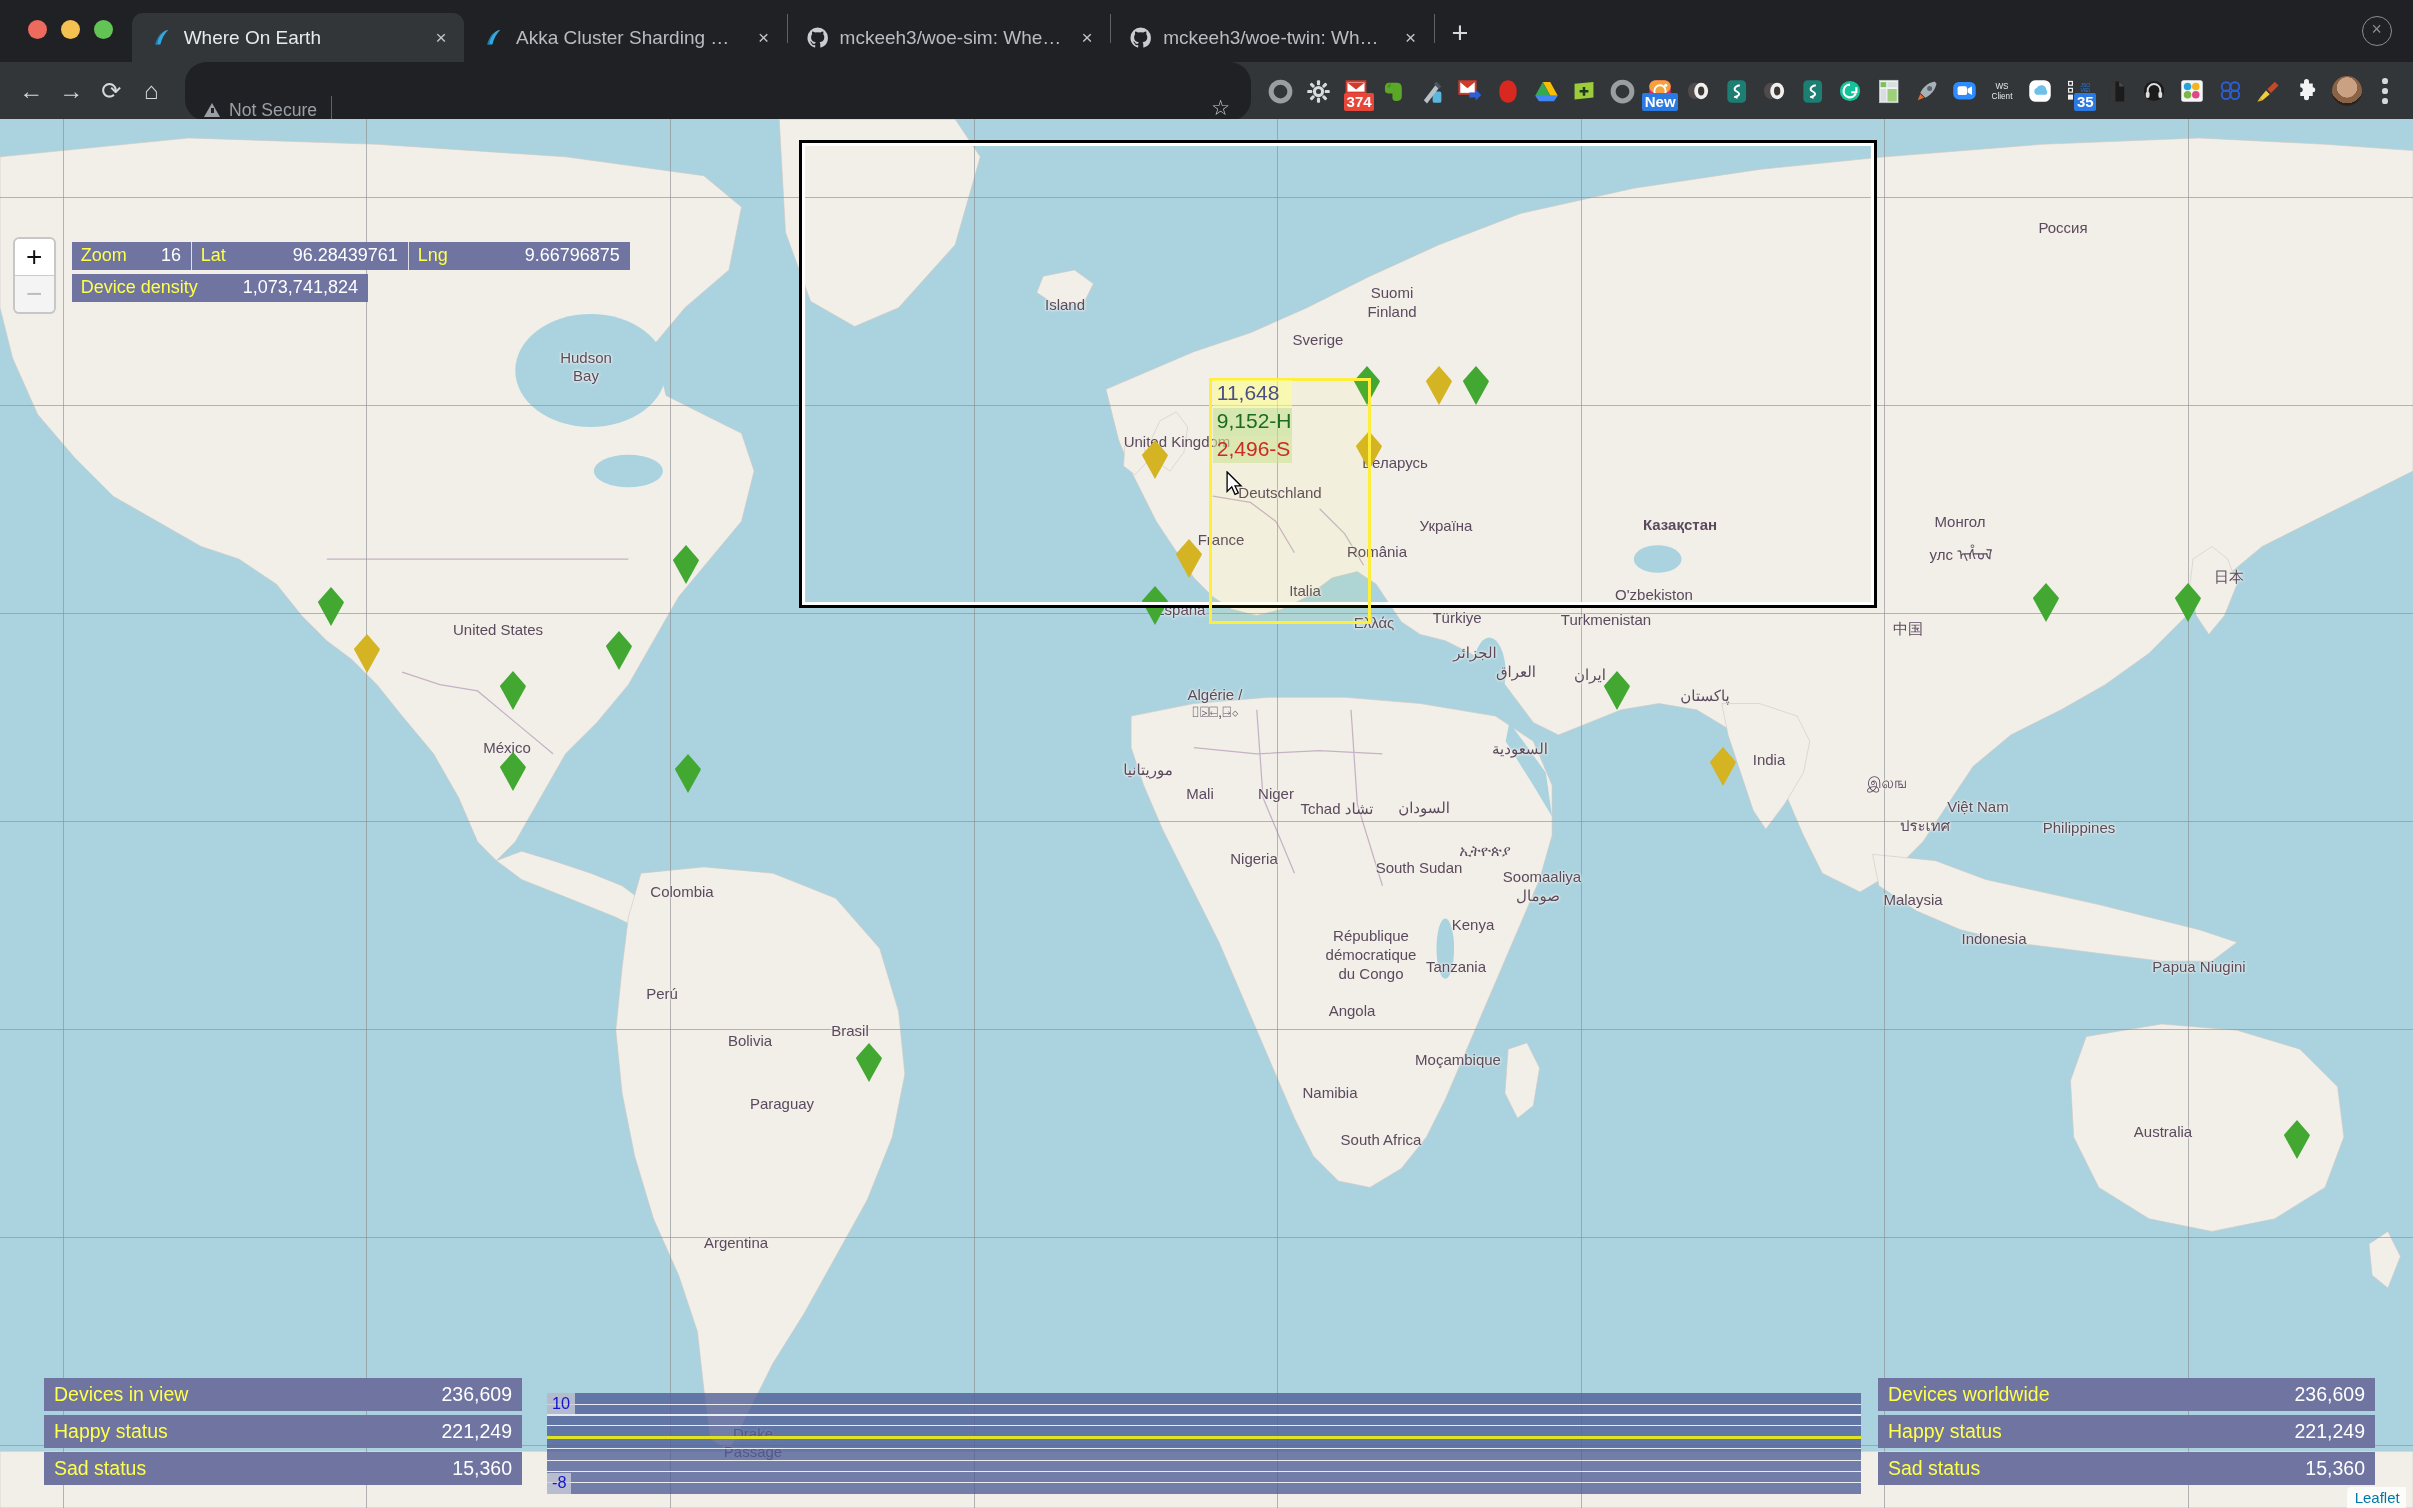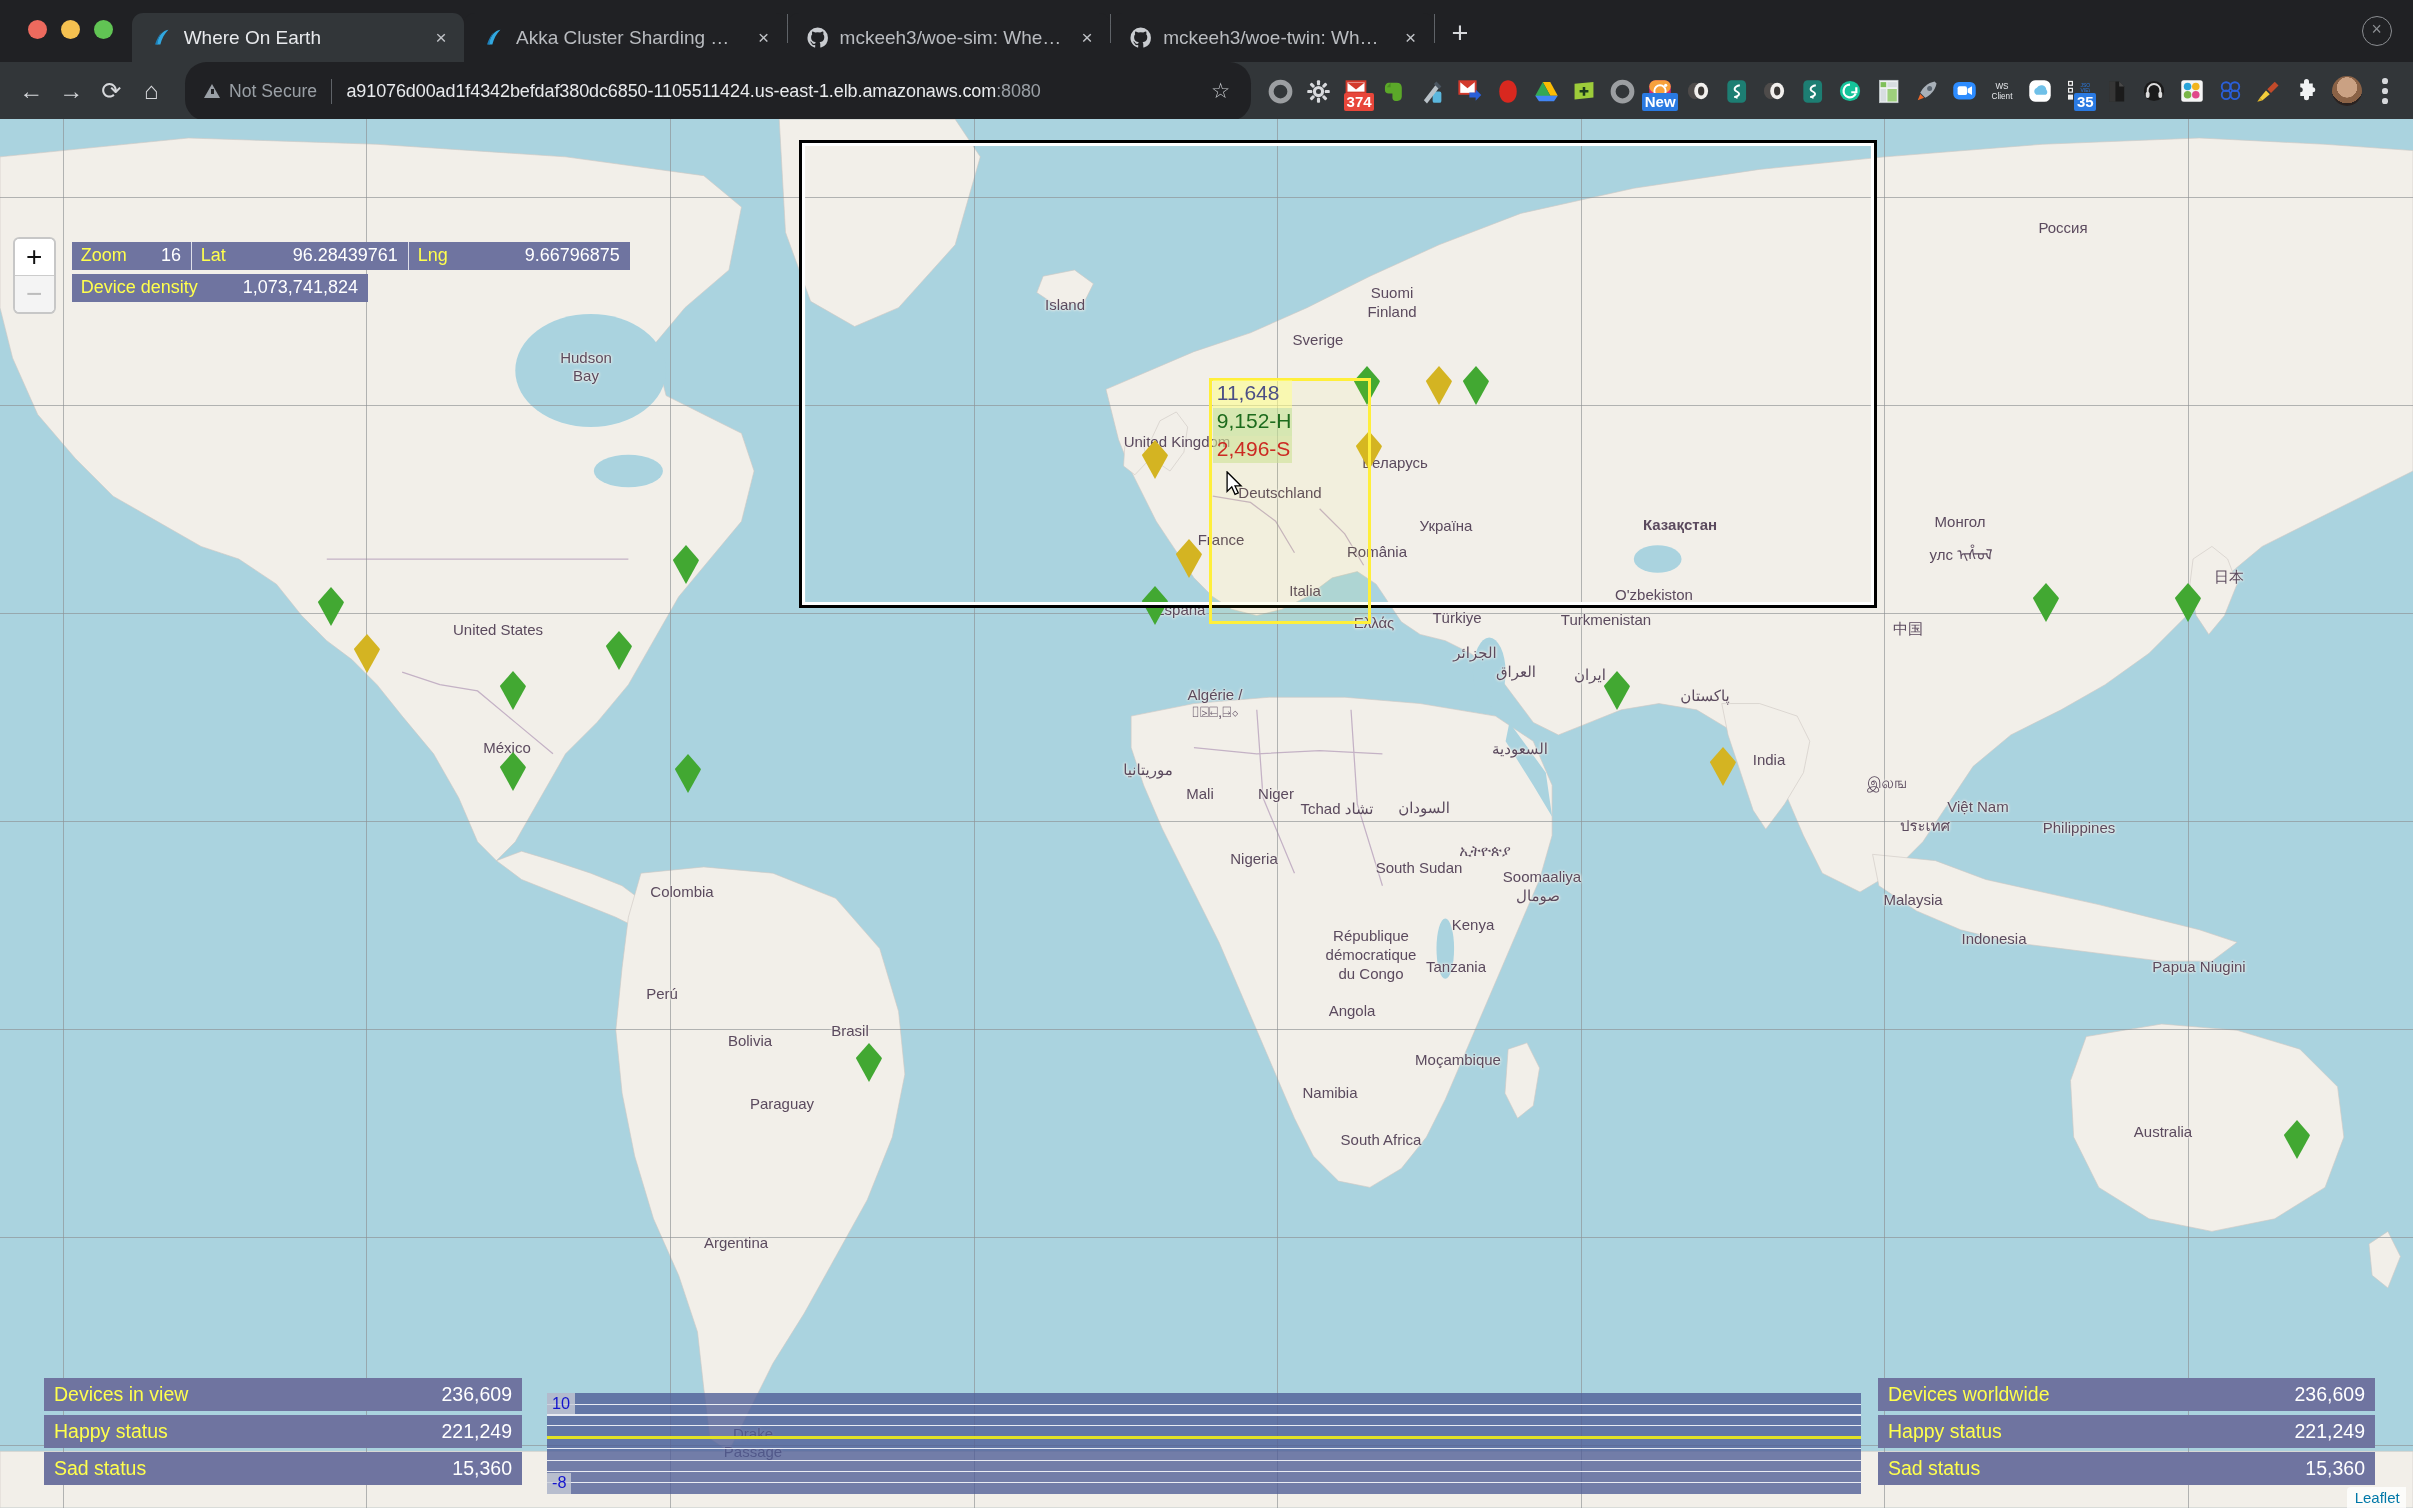--- a/index.html
+++ b/index.html
@@ -23,21 +23,21 @@
   .newtab{color:#d6d8db;font-size:29px;line-height:1;padding:0 16.3px 14px 16.3px;align-self:flex-end;font-weight:300;}
 
   .akka-ico{width:21.4px;height:21.4px;flex:0 0 auto;}
 
   .winclose{position:absolute;right:21.4px;top:16.3px;width:28px;height:28px;border-radius:50%;
        border:1.9px solid #8a8d91;color:#8a8d91;font-size:17.6px;line-height:24px;text-align:center;}
 
   
   .toolbar{height:58px;background:#323639;display:flex;align-items:center;gap:0;padding:0 11.3px;}
   .navbtn{width:40px;height:40px;display:flex;align-items:center;justify-content:center;color:#d6d8db;font-size:24px;}
-  .omnibox{flex:1;height:59px;background:#202124;border-radius:21.4px;display:flex;align-items:center;
+  .omnibox{flex:1;height:59px;background:#202124;border-radius:21.4px;display:flex;align-items:flex-end;
            margin:0 10px 0 14px;padding:0 5px 0 19px;position:relative;}
   .notsecure{display:flex;align-items:center;gap:8.8px;color:#9aa0a6;font-size:17.6px;white-space:nowrap;}
   .warn-tri{width:0;height:0;border-left:8.2px solid transparent;border-right:8.2px solid transparent;border-bottom:14px solid #9aa0a6;position:relative;}
   .warn-tri::after{content:"";position:absolute;left:-1.3px;top:5px;width:2.5px;height:5px;background:#202124;}
   .vdiv{width:1.3px;height:25px;background:#5f6368;margin:0 14px;}
   .url{color:#e8eaed;font-size:18px;white-space:nowrap;letter-spacing:-0.1px;}
   .url .port{color:#9aa0a6;}
   .star{margin-left:auto;color:#c6c9cd;font-size:21.4px;padding:0 16.3px;}
 
   .exts{display:flex;align-items:center;gap:0;}
@@ -173,21 +173,20 @@
     <div class="navbtn">→</div>
     <div class="navbtn">⟳</div>
     <div class="navbtn">⌂</div>
 
     <div class="omnibox">
       <span class="notsecure">
         <span class="warn-tri"></span>
         <span>Not Secure</span>
       </span>
       <span class="vdiv"></span>
-      <span class="url"><span>a91076d00ad1f4342befdaf380dc6850-1105511424.us-east-1.elb.amazonaws.com</span><span class="port">:8080</span></span>
       <span class="star">☆</span>
     </div>
 
     <div class="exts">
       <div class="ext">
           <svg width="25" height="25" viewBox="0 0 40 40">
             <circle cx="20" cy="20" r="15" fill="none" stroke="#9b9ea1" stroke-width="8"></circle>
           </svg>
         </div>
       <div class="ext">

